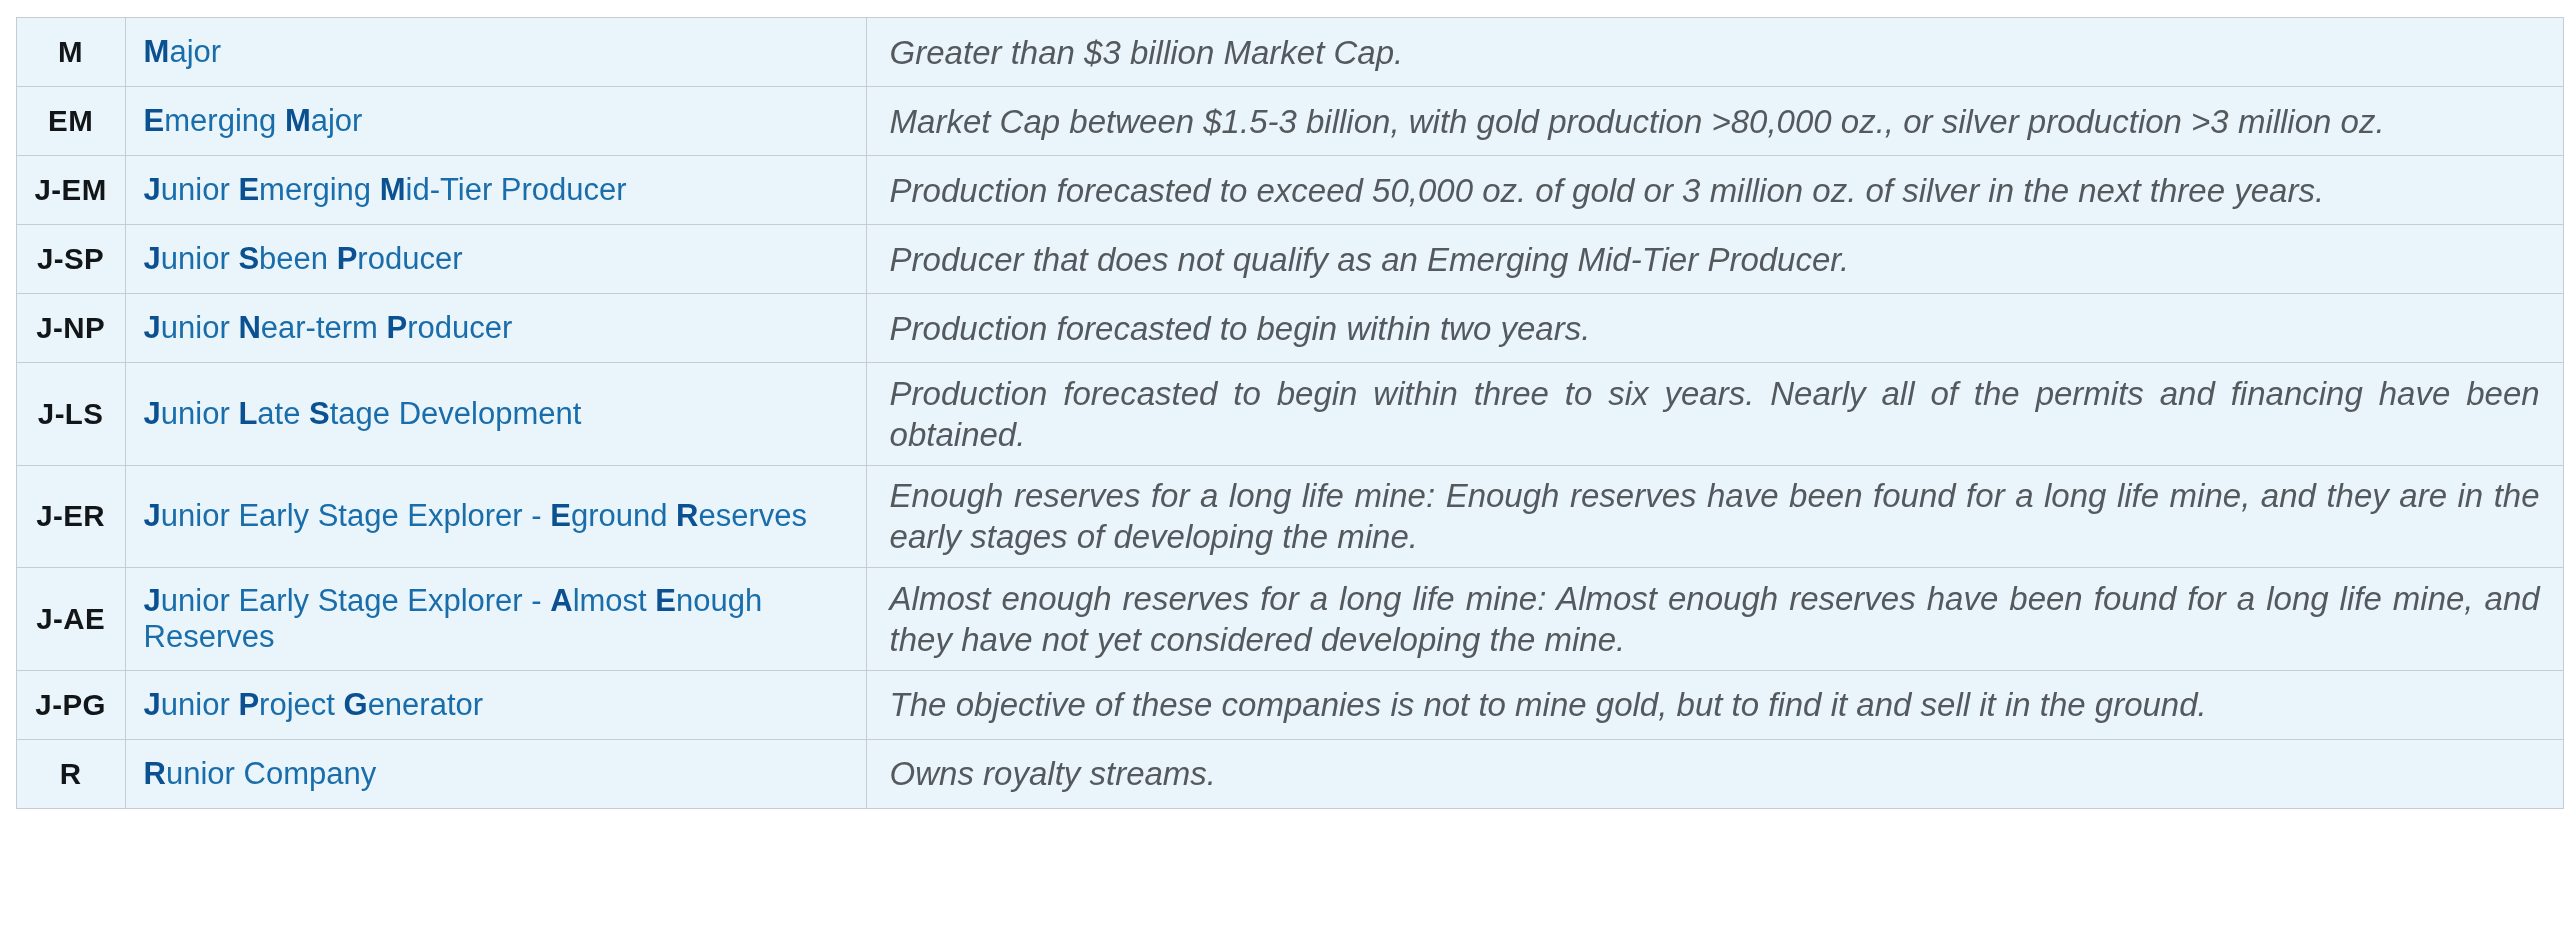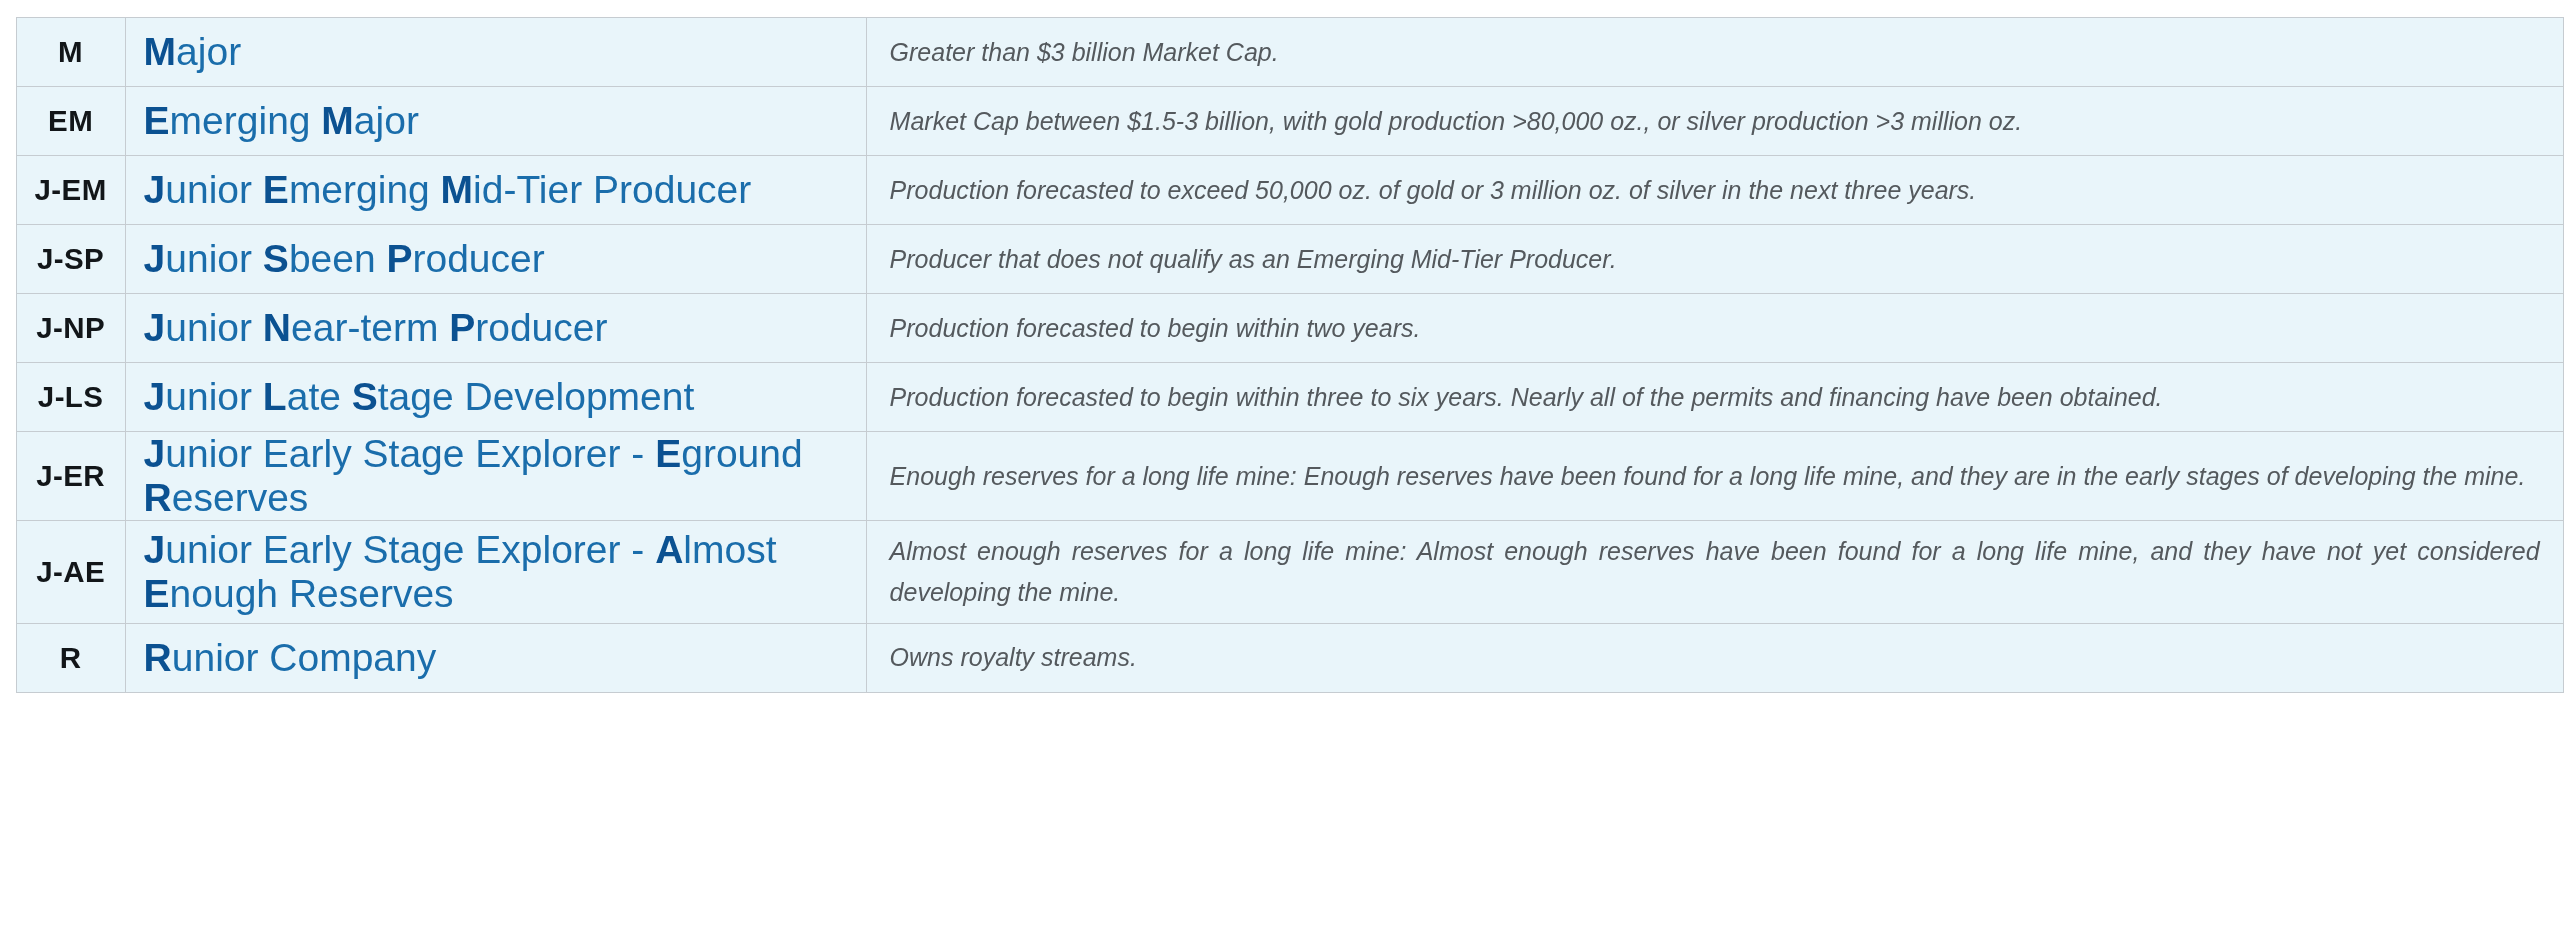--- a/index.html
+++ b/index.html
@@ -41,30 +41,30 @@
   tr { height: 69px; }
   td.code {
     text-align: center;
     font-weight: bold;
     font-size: 29.5px;
     color: var(--code-color);
     letter-spacing: 0.4px;
   }
   td.category {
     padding: 0 8.2px 0 18px;
-    font-size: 39px;
+    font-size: 31px;
     color: var(--cat-blue);
   }
   td.category .seg-bold {
     font-weight: bold;
     color: var(--cat-blue-bold);
   }
   td.description {
     padding: 9.8px 23px;
-    font-size: 25px;
+    font-size: 33px;
     font-style: italic;
     color: var(--desc-gray);
     line-height: 41px;
     text-align: justify;
   }
 </style>
 </head>
 <body style="background: rgb(255, 255, 255);">
 
 <div class="table-wrap">
@@ -109,20 +109,25 @@
           <td class="code">J-ER</td>
           <td class="category"><span class="seg-bold">J</span><span>unior Early Stage Explorer - </span><span class="seg-bold">E</span><span>ground </span><span class="seg-bold">R</span><span>eserves</span></td>
           <td class="description">Enough reserves for a long life mine: Enough reserves have been found for a long life mine, and they are in the early stages of developing the mine.</td>
         </tr>
         <tr>
           <td class="code">J-AE</td>
           <td class="category"><span class="seg-bold">J</span><span>unior Early Stage Explorer - </span><span class="seg-bold">A</span><span>lmost </span><span class="seg-bold">E</span><span>nough Reserves</span></td>
           <td class="description">Almost enough reserves for a long life mine: Almost enough reserves have been found for a long life mine, and they have not yet considered developing the mine.</td>
         </tr>
         <tr>
+          <td class="code">J-PG</td>
+          <td class="category"><span class="seg-bold">J</span><span>unior </span><span class="seg-bold">P</span><span>roject </span><span class="seg-bold">G</span><span>enerator</span></td>
+          <td class="description">The objective of these companies is not to mine gold, but to find it and sell it in the ground.</td>
+        </tr>
+        <tr>
           <td class="code">R</td>
           <td class="category"><span class="seg-bold">R</span><span>unior Company</span></td>
           <td class="description">Owns royalty streams.</td>
         </tr>
       </tbody>
   </table>
 </div>
 
 
 </body></html>

